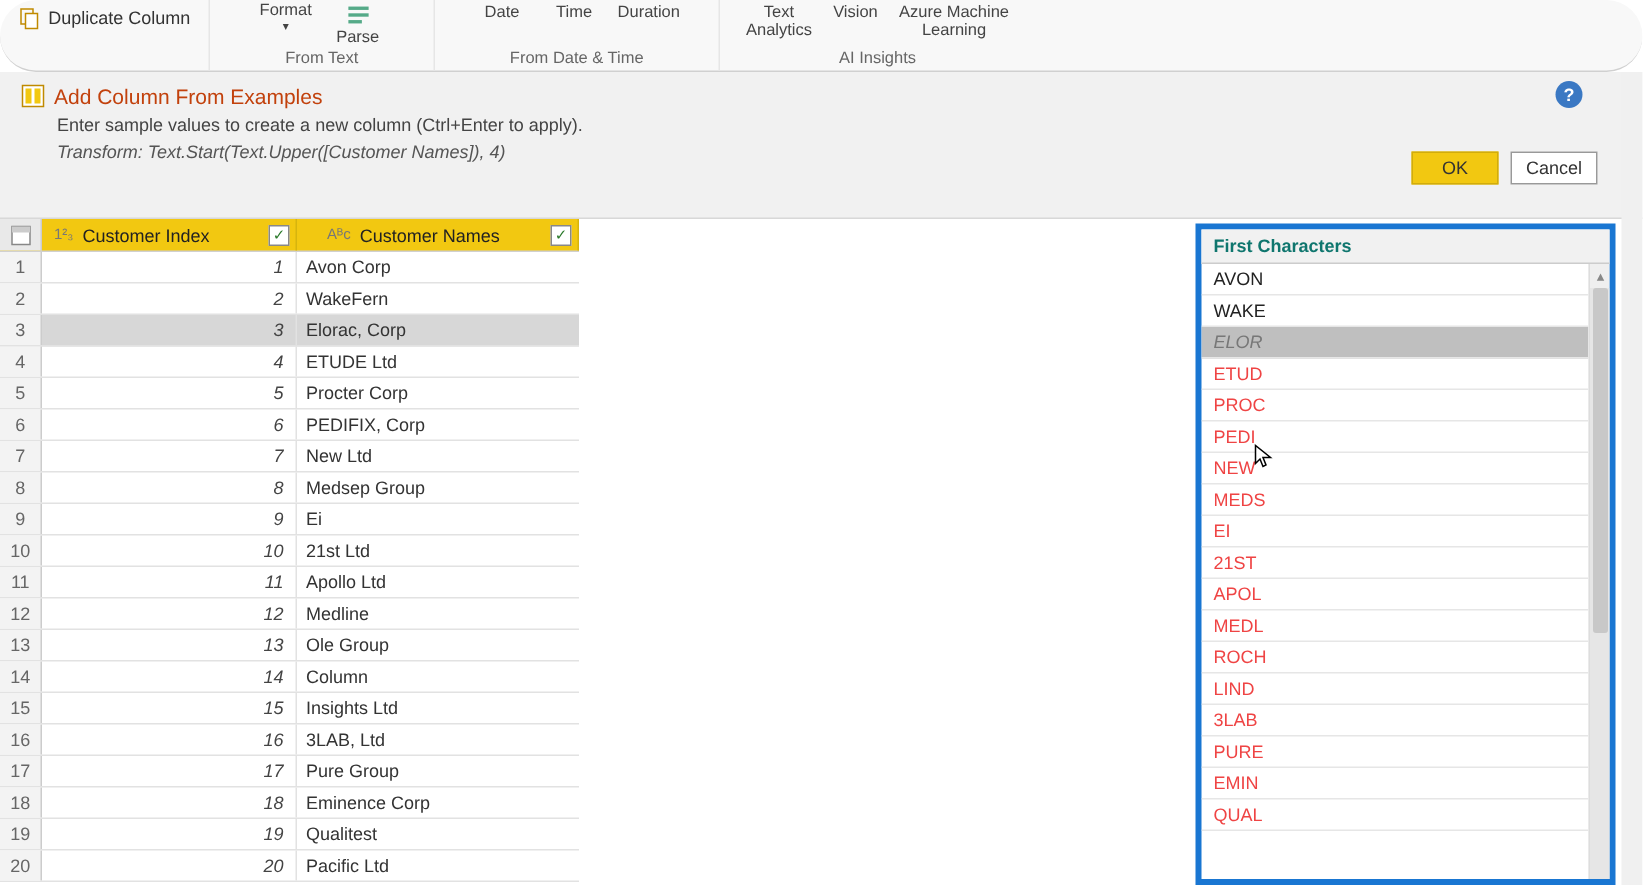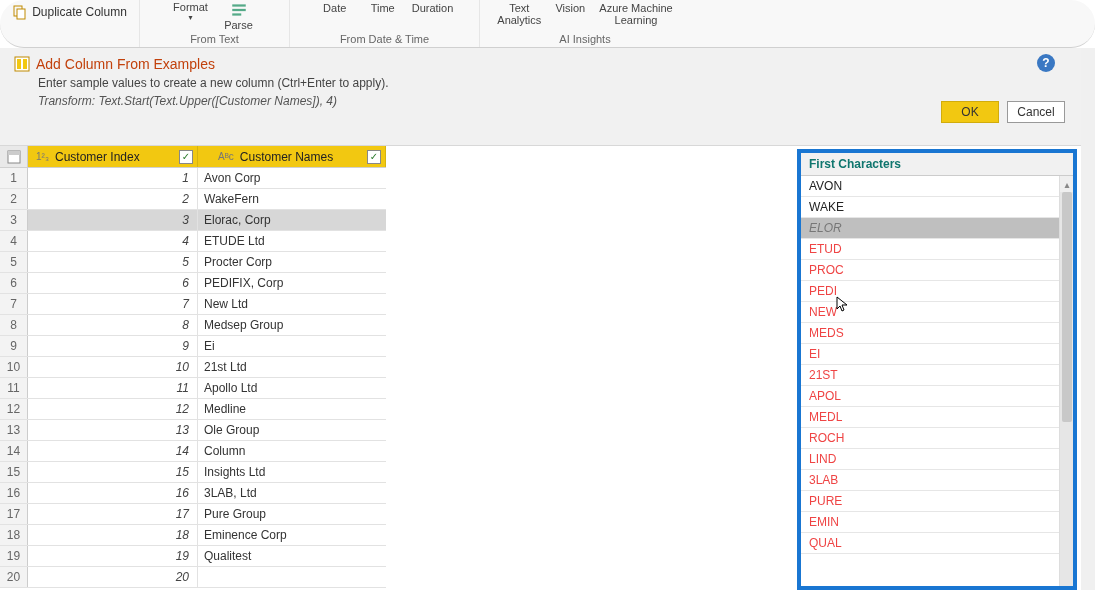--- a/index.html
+++ b/index.html
@@ -413,20 +413,21 @@
           <div class="c-name">Eminence Corp</div>
         </div>
         <div class="trow">
           <div class="rownum">19</div>
           <div class="c-index">19</div>
           <div class="c-name">Qualitest</div>
         </div>
         <div class="trow">
           <div class="rownum">20</div>
           <div class="c-index">20</div>
+          <div class="c-name">Pacific Ltd</div>
         </div>
       </div>
   </div>
 
   <div class="middle-gap"></div>
 
   <div class="right-panel">
     <div class="rp-head">First Characters</div>
     <div class="rp-body">
       <div class="rp-wrap">

